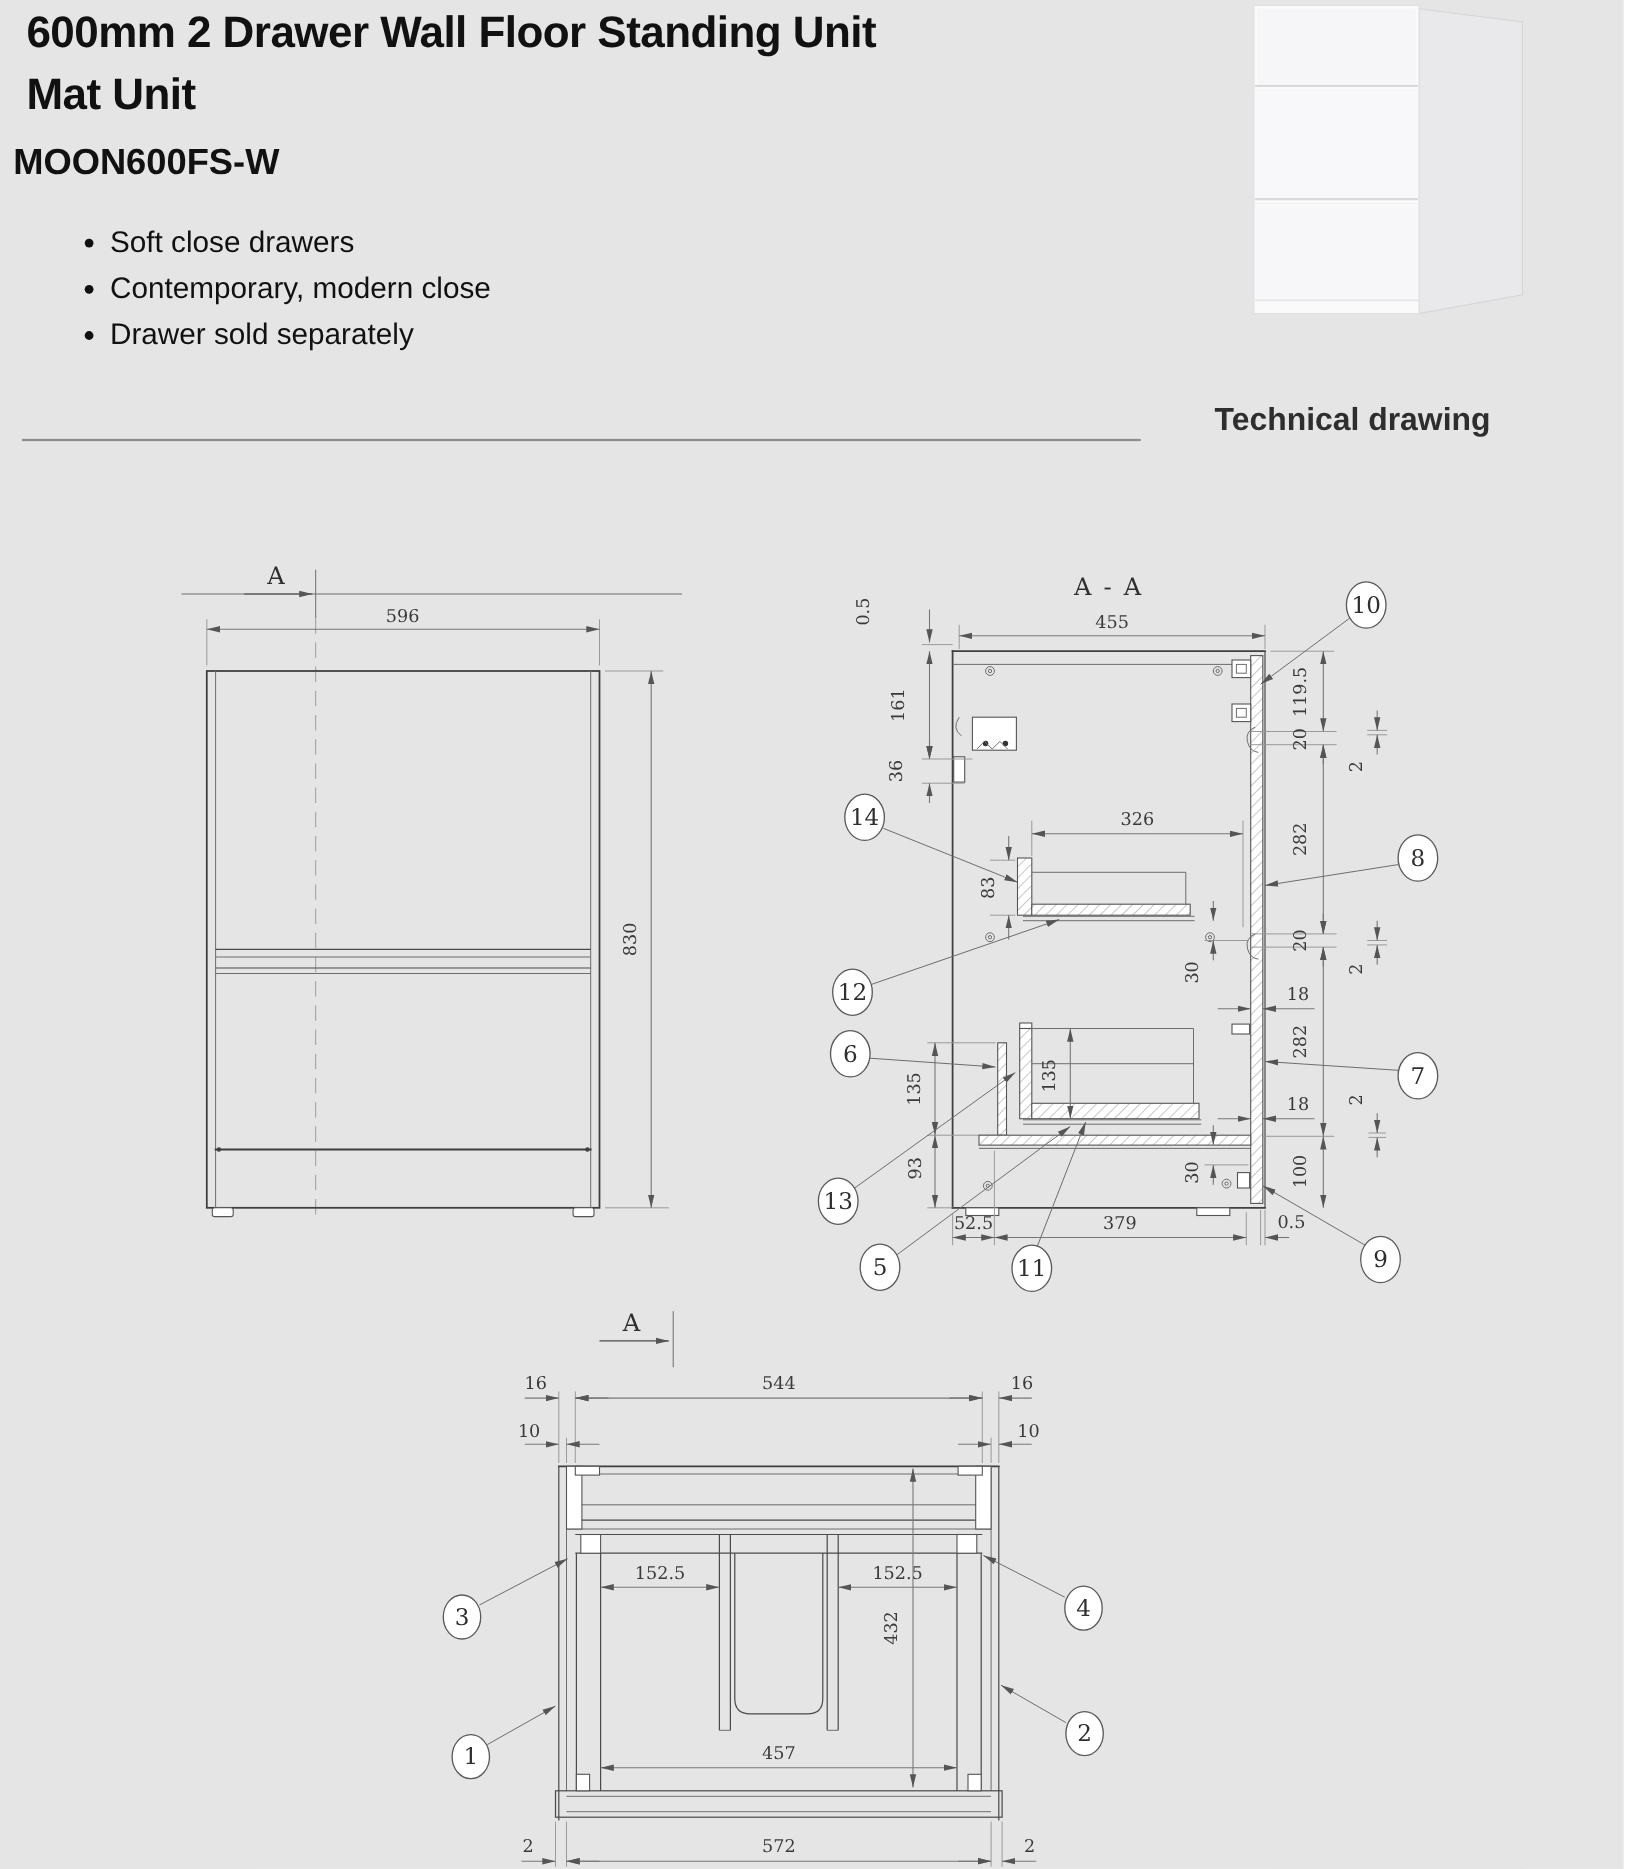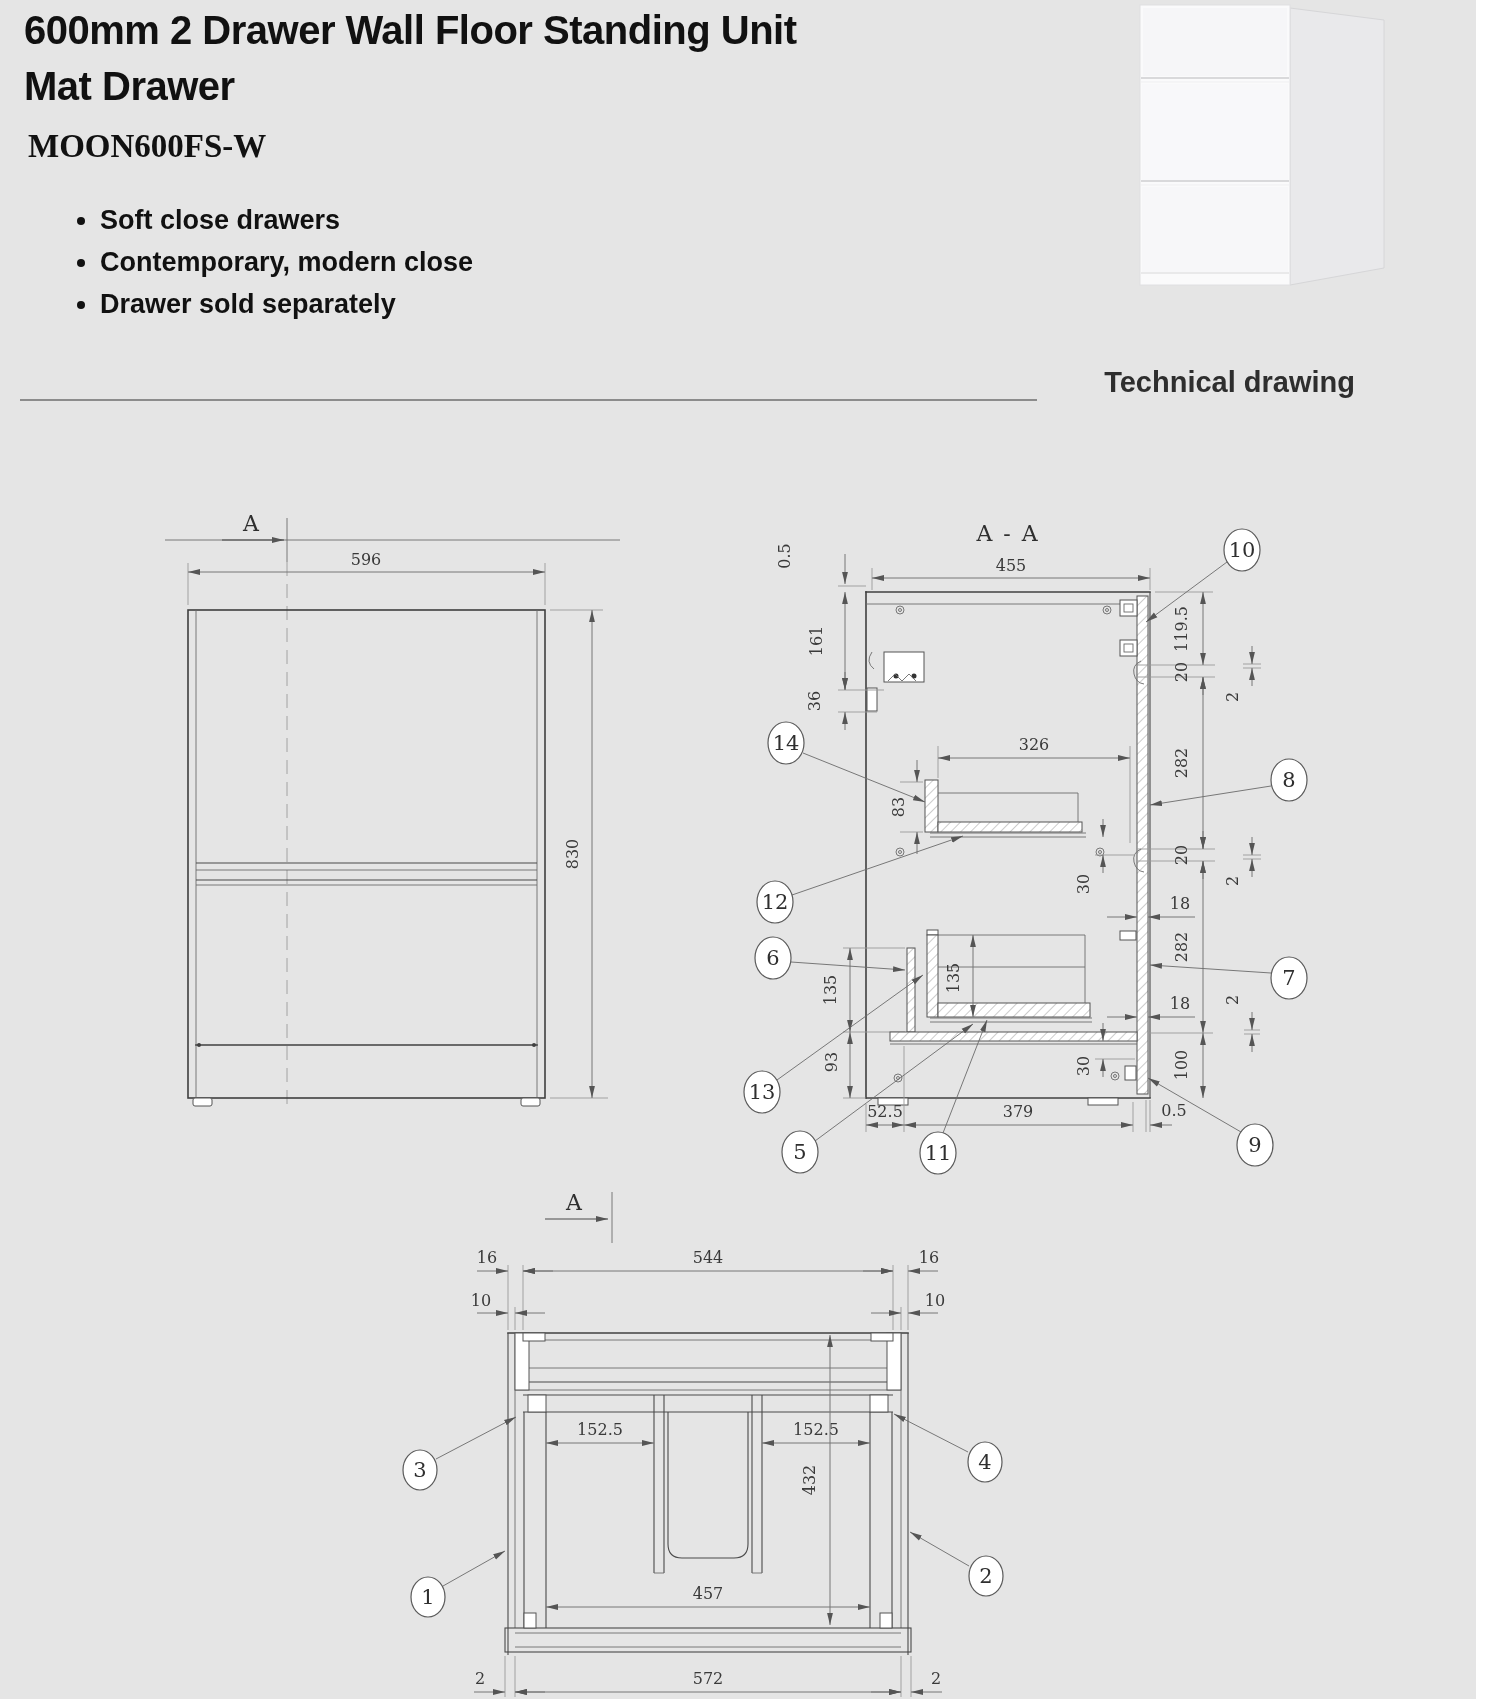--- a/index.html
+++ b/index.html
@@ -2,21 +2,21 @@
 <html><head>
 <meta charset="utf-8">
 <style>
   html,body{margin:0;padding:0;background:#fff;}
   .page{position:relative;width:1476px;height:1699px;background:#e5e5e5;overflow:hidden;
         font-family:"Liberation Sans",sans-serif;color:#1a1a1a;}
   .abs{position:absolute;}
   .title{font-weight:700;font-size:40px;letter-spacing:-0.5px;line-height:1.1;color:#111;}
   .model{font-weight:700;font-size:33px;color:#111;}
   .bullets{list-style:disc;margin:0;padding-left:28px;}
-  .bullets li{font-size:27px;font-weight:700;margin-bottom:11px;color:#111;}
+  .bullets li{font-size:27px;font-weight:400;margin-bottom:11px;color:#111;}
   .techrule{border-top:2px solid #8c8c8c;height:0;}
   .techhead{font-size:29px;font-weight:700;color:#2e2e2e;text-align:right;}
   svg text{font-family:"DejaVu Serif","Liberation Serif",serif;}
   .dim{font-size:16px;fill:#3a3a3a;}
   .ttl{font-size:22px;fill:#2f2f2f;letter-spacing:2px;}
   .co{font-size:21px;fill:#2f2f2f;}
   .ln{stroke:#3f3f3f;stroke-width:1.6;fill:none;stroke-linecap:square;}
   .md{stroke:#4a4a4a;stroke-width:1.1;fill:none;}
   .tn{stroke:#6b6b6b;stroke-width:0.9;fill:none;}
   .dm{stroke:#777;stroke-width:1;fill:none;}
@@ -25,22 +25,22 @@
   .hp{fill:url(#h);stroke:#555;stroke-width:1;}
   .wh{fill:#fff;stroke:#555;stroke-width:1;}
   .cal{fill:#fff;stroke:#5a5a5a;stroke-width:1.2;}
 </style>
 </head>
 <body>
 
 <div class="page">
 
   <div class="abs title" style="left:24px;top:8px;width:960px;">600mm 2 Drawer Wall Floor Standing Unit</div>
-  <div class="abs title" style="left:24px;top:64px;">Mat Drawer</div>
-  <div class="abs model" style="left:28px;top:128px;font-family:Liberation Serif, serif;">MOON600FS-W</div>
+  <div class="abs title" style="left:24px;top:64px;">Mat Unit</div>
+  <div class="abs model" style="left:12px;top:128px;">MOON600FS-W</div>
   <ul class="abs bullets" style="left:72px;top:205px;">
     <li>Soft close drawers</li>
     <li>Contemporary, modern close</li>
     <li>Drawer sold separately</li>
   </ul>
   <div class="abs techrule" style="left:20px;top:399px;width:1017px;"></div>
   <div class="abs techhead" style="left:1045px;top:366px;width:310px;">Technical drawing</div>
 
   <svg class="abs" style="left:0;top:0;" width="1500" height="1699" viewBox="0 0 1500 1699">
     <defs>

